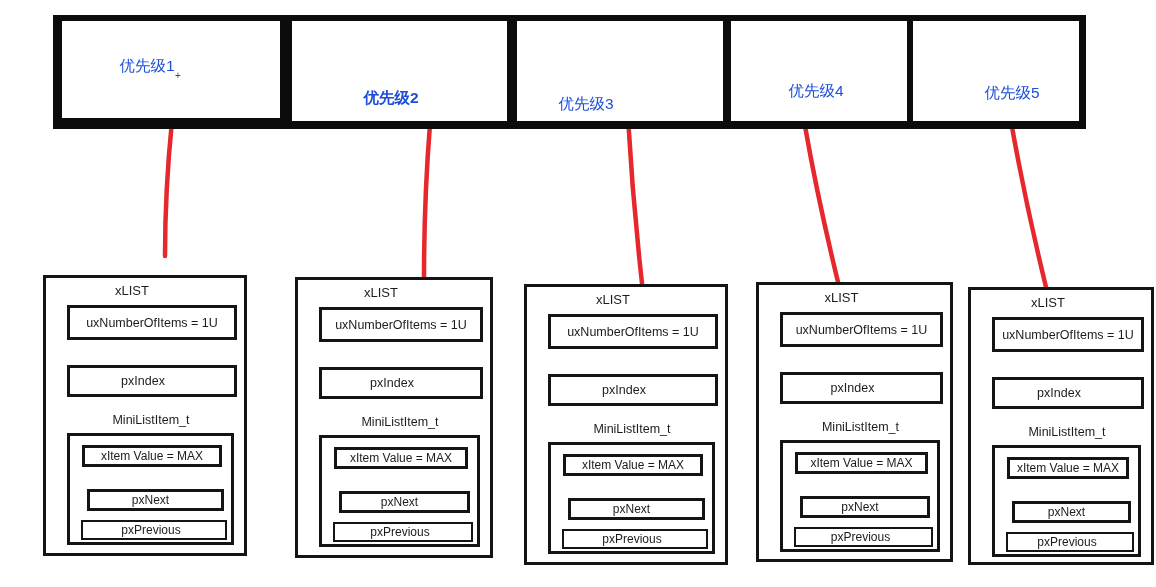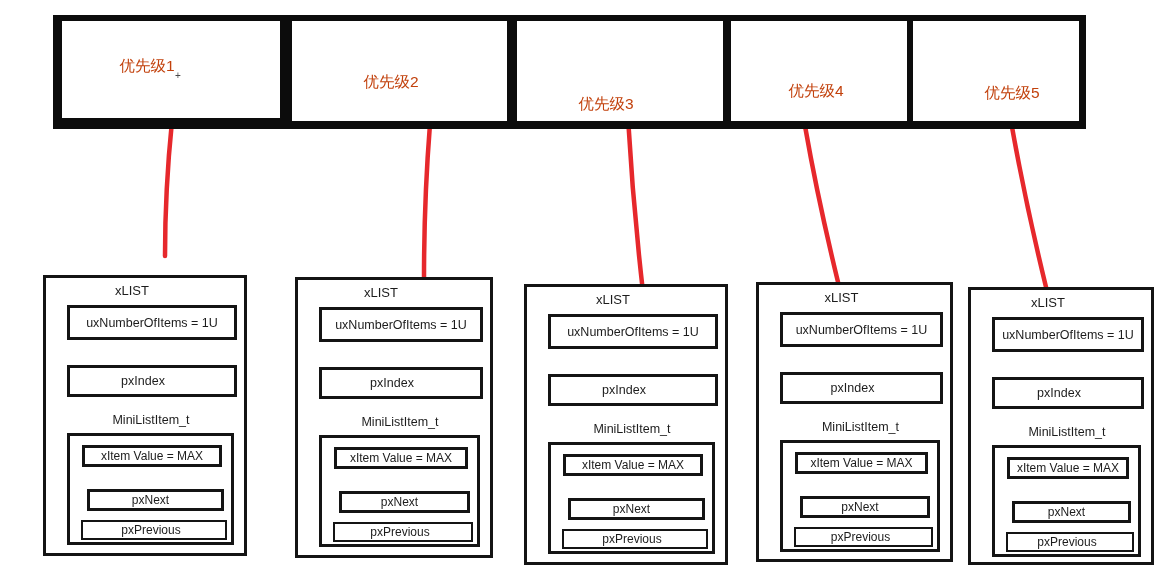--- a/index.html
+++ b/index.html
@@ -15,25 +15,25 @@
     background:#0c0c0c;
   }
   .cell{position:absolute;top:6px;height:100px;background:#ffffff;}
   .cell.c1{left:9px;width:218px;height:97px;}
   .cell.c2{left:239px;width:215px;}
   .cell.c3{left:464px;width:206px;}
   .cell.c4{left:678px;width:176px;}
   .cell.c5{left:860px;width:166px;}
   .plabel{
     position:absolute;transform:translateX(-50%);
-    color:#c2410c;font-size:15.5px;white-space:nowrap;line-height:20px;
+    color:#1d4ed8;font-size:15.5px;white-space:nowrap;line-height:20px;
   }
   .plabel.l1{left:147px;top:56px;}
-  .plabel.l2{left:391px;top:72px;}
-  .plabel.l3{left:606px;top:94px;}
+  .plabel.l2{left:391px;top:88px;font-weight:bold;}
+  .plabel.l3{left:586px;top:94px;}
   .plabel.l4{left:816px;top:81px;}
   .plabel.l5{left:1012px;top:83px;}
   .stray{
     position:absolute;left:172px;top:70px;width:12px;height:12px;
     color:#474747;font-size:10px;line-height:12px;text-align:center;
   }
   
   svg.connectors{position:absolute;left:0;top:0;pointer-events:none;}
   svg.connectors path{stroke:#e6282c;stroke-width:4.5;fill:none;stroke-linecap:round;}
   

